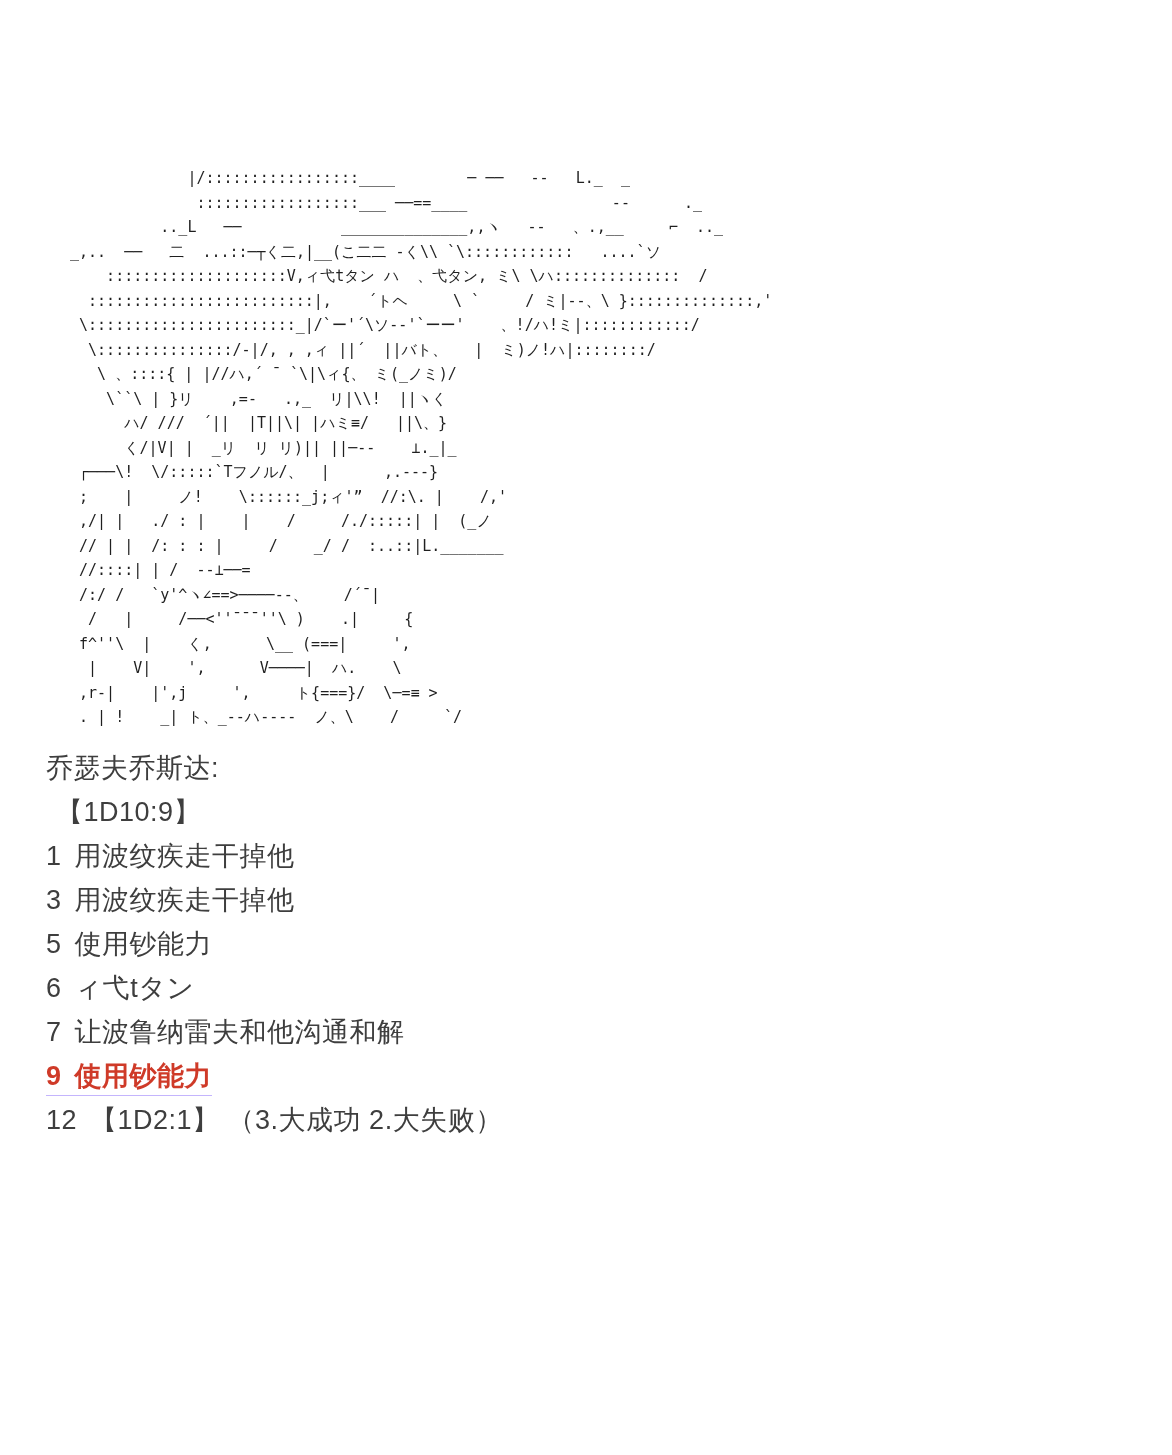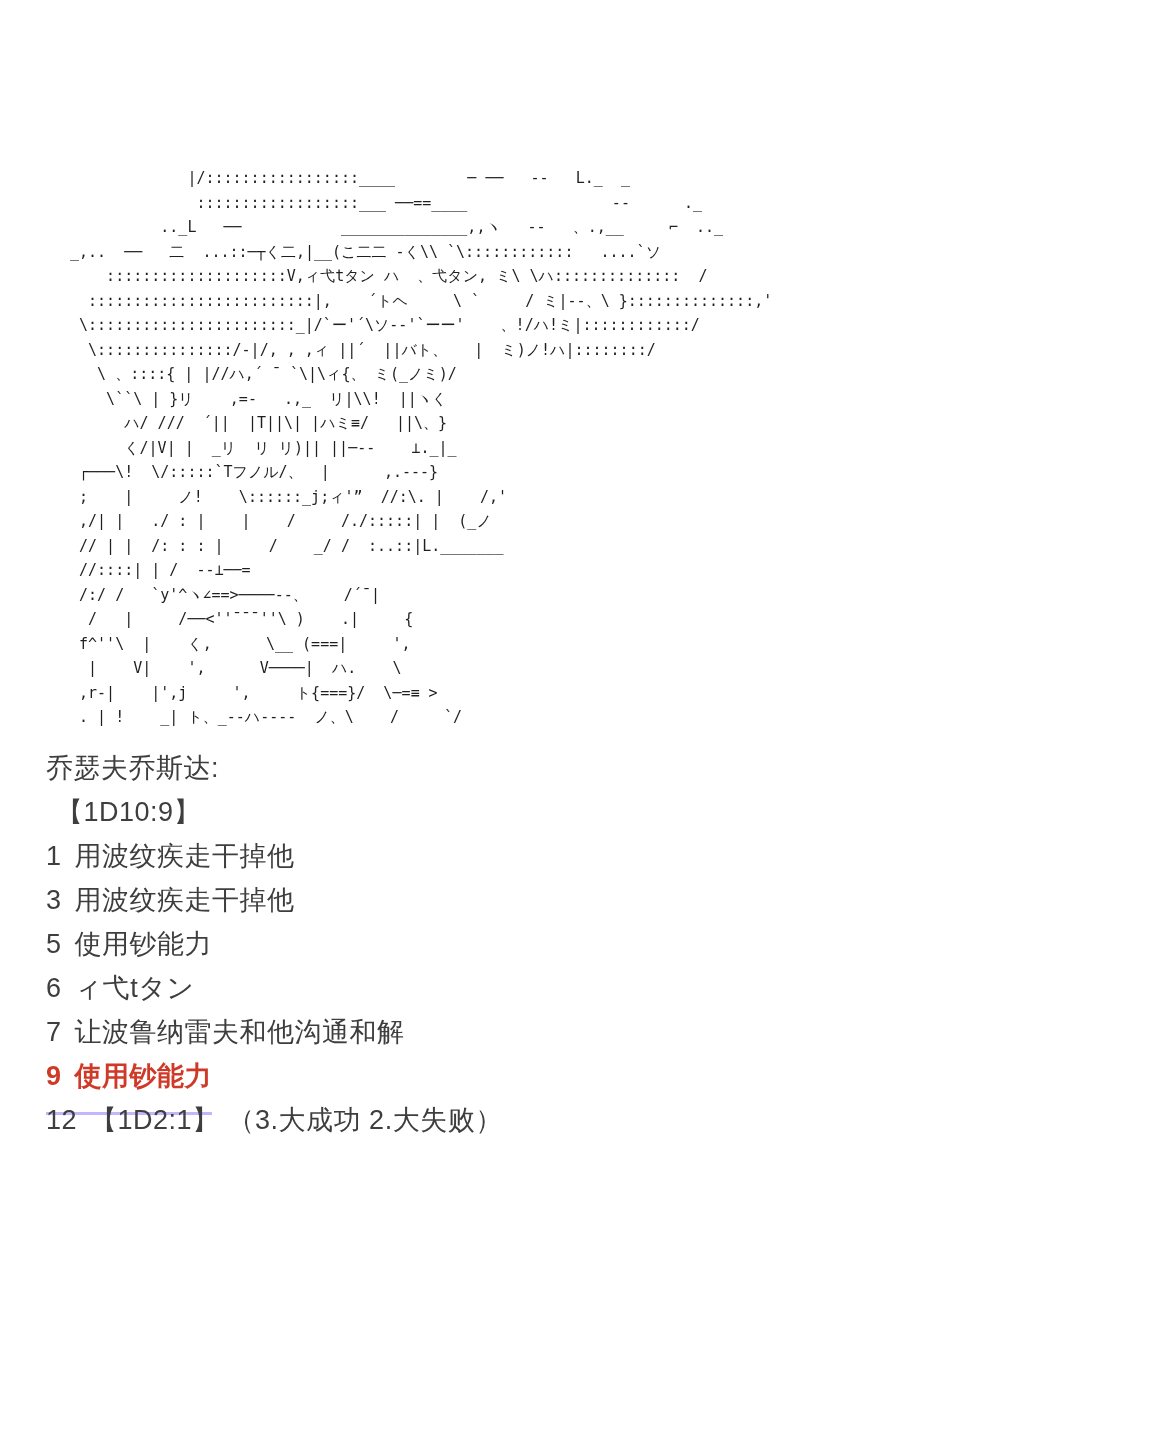--- a/index.html
+++ b/index.html
@@ -36,22 +36,22 @@
     letter-spacing: 0.5px;
   }
   .line { white-space: nowrap; height: 44px; }
   .indent { padding-left: 10px; }
   .num { margin-right: 13px; display: inline-block; }
   .highlight {
     color: #cf3a28;
     font-weight: bold;
     display: inline-block;
     line-height: 36px;
-    border-bottom: 3px solid #c4b5fd;
-    padding-bottom: 18px;
+    border-bottom: 1px solid #c4b5fd;
+    padding-bottom: 1px;
   }
 </style>
 </head>
 <body>
 
 <div class="canvas">
 
   <pre class="aa">             |/:::::::::::::::::____        ─ ──   --   L._  _
               ::::::::::::::::::___ ──==____                --      ._
           .._L   ──           ______________,,ヽ   --   、.,__     ⌐  .._

